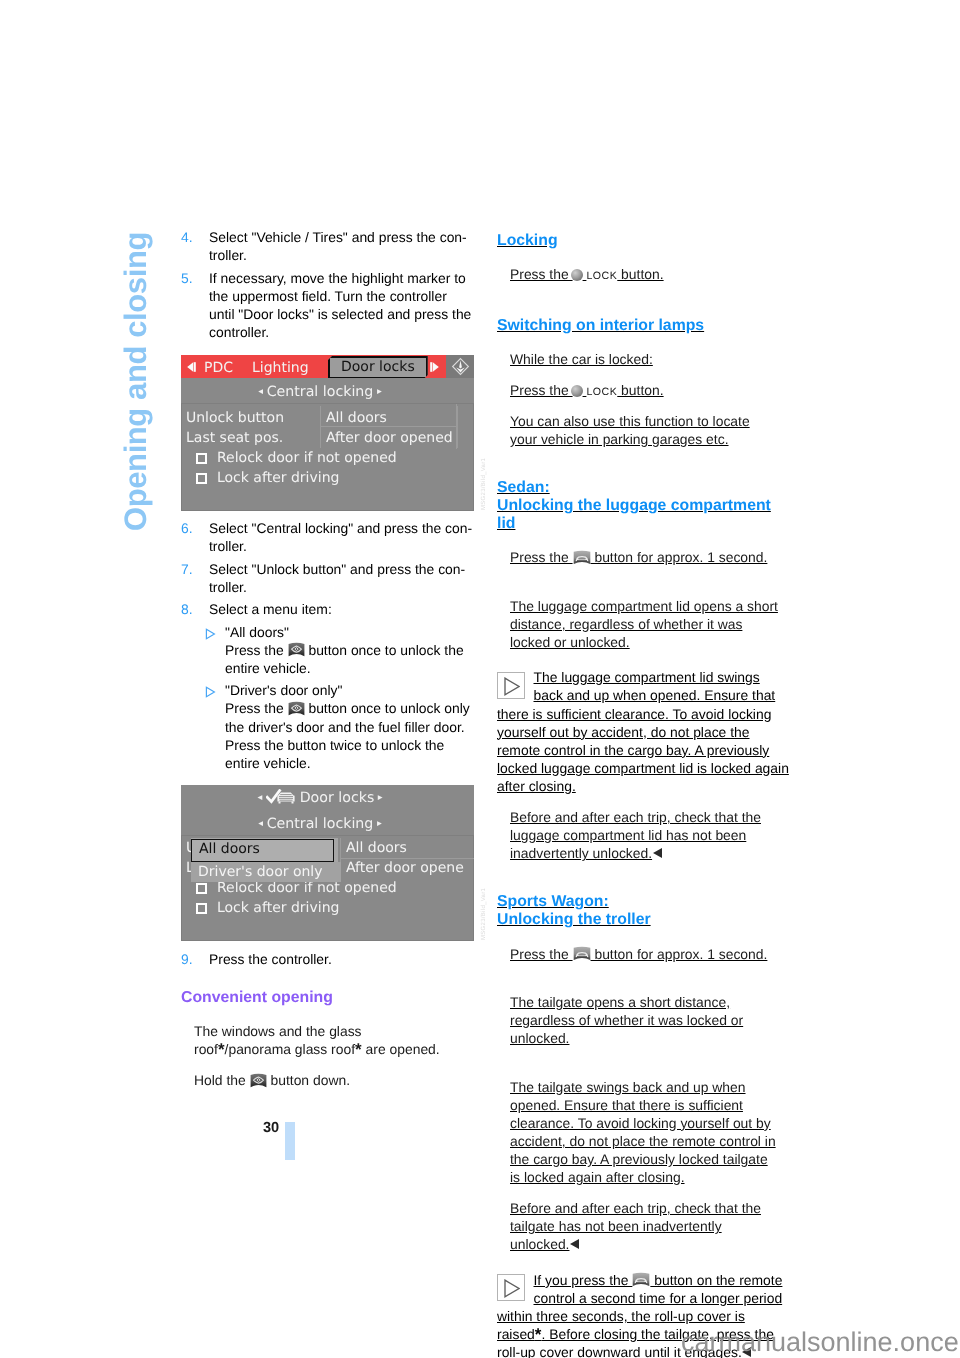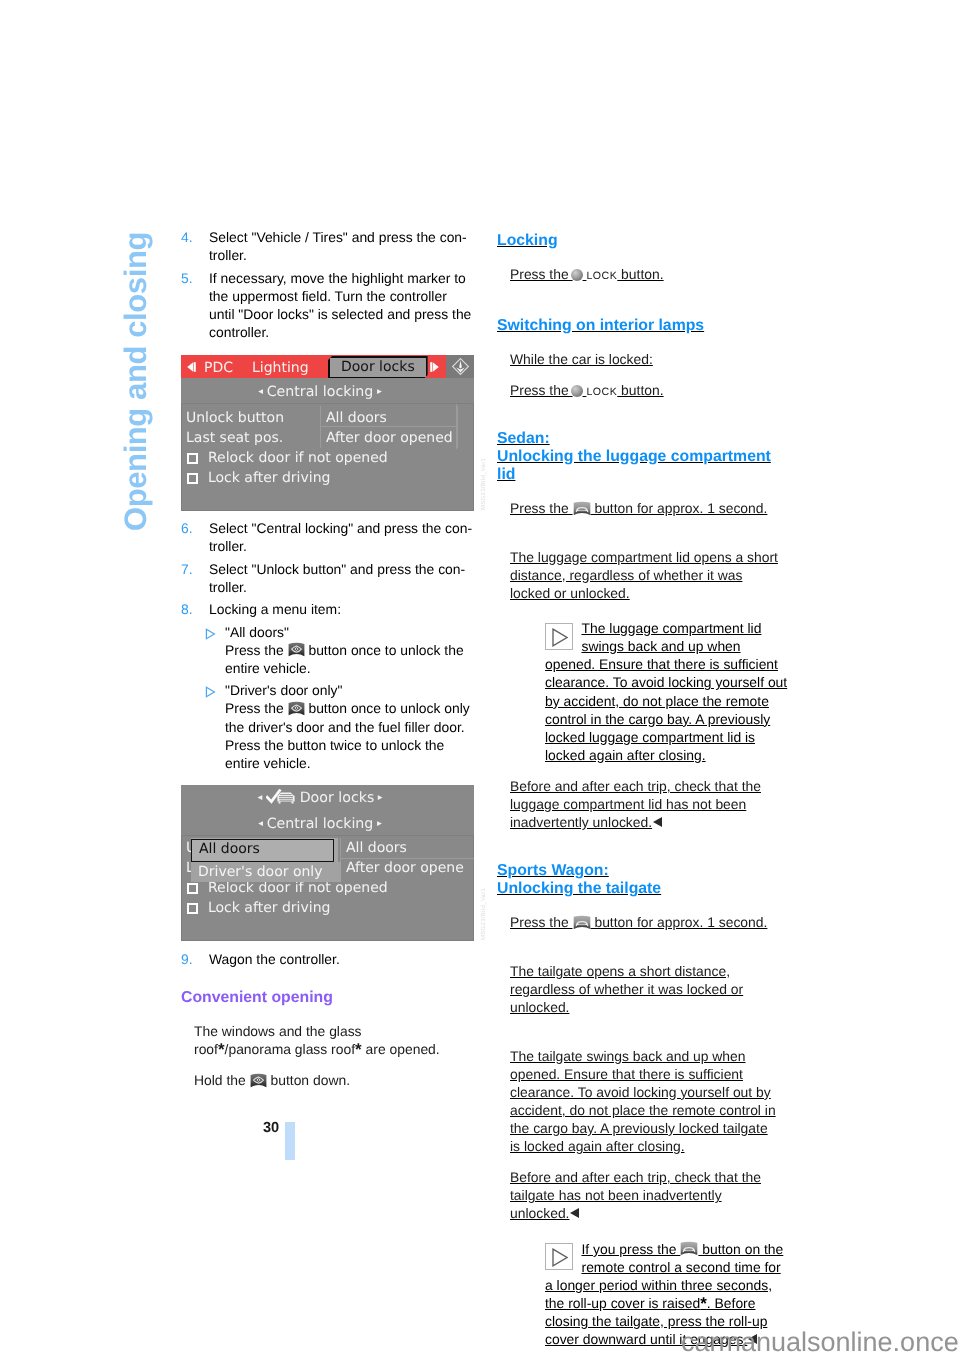--- a/index.html
+++ b/index.html
@@ -31,21 +31,21 @@
   .sp-h{height:17px;}
   .sp-h2{height:14.5px;}
   .sp-ah{height:2.5px;}
 
   .num-item{position:relative;padding-left:28px;font-size:13.9px;line-height:18.1px;}
   .num-item .n{position:absolute;left:0;top:0;color:#2e9cf5;}
 
   .tri-item{position:relative;padding-left:20px;font-size:13.9px;line-height:18.1px;margin-left:24px;}
   .tri-item .tri{position:absolute;left:0px;top:3px;width:11px;height:12px;}
 
-  .note{position:relative;font-size:13.9px;line-height:18.1px;margin-left:48px;}
+  .note{position:relative;font-size:13.9px;line-height:18.1px;}
   .note .nb{float:left;width:27.5px;height:27px;border:1px solid #b3b3b3;margin:3.5px 9px 0 0;
       box-sizing:border-box;position:relative;}
   .note .nb svg{position:absolute;left:6px;top:4px;}
 
   .figure{position:relative;}
   .shot{position:relative;background:#8b8b8b;overflow:hidden;}
 
   .endmark{display:inline-block;width:0;height:0;vertical-align:0px;margin-left:0.5px;
       border-right:9.5px solid #2a2a2a;border-top:5.2px solid transparent;border-bottom:5.2px solid transparent;}
 
@@ -81,21 +81,21 @@
 
   .s1-row{position:absolute;left:0;width:293px;height:20px;line-height:20px;color:#f3f3f3;font-size:14px;}
   .s1-row.r0{top:53px;}
   .s1-row.r1{top:73px;}
   .s1-row .lbl{position:absolute;left:5px;}
   .s1-row .val{position:absolute;left:145px;}
   .s1-vfield{position:absolute;left:139px;top:51px;width:138px;height:42px;
       border-left:1px solid #9b9b9b;border-right:1px solid #9b9b9b;box-sizing:border-box;}
   .s1-vfield:after{content:"";position:absolute;left:0;top:20px;width:100%;height:1px;background:#9b9b9b;}
   .s1-edge{position:absolute;top:49px;left:275px;width:1px;height:45px;background:#9b9b9b;}
-  .s1-check{position:absolute;left:0;width:293px;height:20px;line-height:20px;color:#f3f3f3;font-size:14px;padding-left:27px;box-sizing:border-box;}
+  .s1-check{position:absolute;left:9px;width:293px;height:20px;line-height:20px;color:#f3f3f3;font-size:14px;padding-left:27px;box-sizing:border-box;}
   .s1-check.c0{top:93px;}
   .s1-check.c1{top:113px;}
   .s1-check .cb{position:absolute;left:6px;top:5px;width:11px;height:11px;
       border:2px solid #fff;box-sizing:border-box;}
 
   .s2-title{position:absolute;left:0;top:0;width:278px;height:25px;line-height:26px;
       text-align:center;color:#f2f2f2;font-size:14.2px;background:#898989;padding-right:15px;}
   .shot2 .s1-sub{top:25px;height:25px;background:#898989;}
   .shot2 .s1-sep{top:50px;}
   .shot2 .s1-vfield{top:53px;left:159px;width:138px;}
@@ -204,21 +204,21 @@
       <span>Select "Central locking" and press the con­troller.</span>
     </div>
     <div class="sp-s"></div>
     <div class="num-item">
       <span class="n">7.</span>
       <span>Select "Unlock button" and press the con­troller.</span>
     </div>
     <div class="sp-s"></div>
     <div class="num-item">
       <span class="n">8.</span>
-      <span>Locking a menu item:</span>
+      <span>Select a menu item:</span>
     </div>
     <div class="sp-s"></div>
     <div class="tri-item">
       <span class="tri"><svg width="11" height="12" viewBox="0 0 11 12">
             <path d="M1.4 1.3 L9.4 6 L1.4 10.7 Z" fill="none" stroke="#49a6f5" stroke-width="1.2"></path>
           </svg></span>
       <span>"All doors"</span><br>
       <span>Press the <span class="btn-ico ico-unlock"><svg width="17" height="15" viewBox="0 0 17 15">
               <defs>
                 <linearGradient id="gu" x1="0" y1="0" x2="0" y2="1">
@@ -291,21 +291,21 @@
           <div class="popup-item opt">Driver's door only</div>
           <div class="popup-item sel">All doors</div>
         </div>
       </div>
       <div class="figcode fc2">MSG23/Bild_Var1</div>
     </div>
     <div class="spa"></div>
 
     <div class="num-item">
       <span class="n">9.</span>
-      <span>Wagon the controller.</span>
+      <span>Press the controller.</span>
     </div>
 
     <div class="sp-h"></div>
     <h2 class="hgroup light">Convenient opening</h2>
     <div class="sp-ah"></div>
     <p>The windows and the glass roof<b>*</b>/panorama glass roof<b>*</b> are opened.</p>
     <p>Hold the <span class="btn-ico ico-unlock"><svg width="17" height="15" viewBox="0 0 17 15">
             <defs>
               <linearGradient id="gu" x1="0" y1="0" x2="0" y2="1">
                 <stop offset="0" stop-color="#757575"></stop>
@@ -322,20 +322,21 @@
   <div class="col col-right">
     <h2 class="hgroup">Locking</h2>
     <div class="sp-ah"></div>
     <p>Press the <span class="btn-ico ico-lock"></span> <span class="lockword">LOCK</span> button.</p>
 
     <div class="sp-h"></div>
     <h2 class="hgroup">Switching on interior lamps</h2>
     <div class="sp-ah"></div>
     <p>While the car is locked:</p>
     <p>Press the <span class="btn-ico ico-lock"></span> <span class="lockword">LOCK</span> button.</p>
+    <p>You can also use this function to locate your vehicle in parking garages etc.</p>
 
     <div class="sp-h2"></div>
     <div class="hgroup">
       <h2>Sedan:</h2>
       <h2>Unlocking the luggage compartment lid</h2>
     </div>
     <div class="sp-ah"></div>
     <p>Press the <span class="btn-ico ico-trunk"><svg width="18" height="15" viewBox="0 0 18 15">
             <defs>
               <linearGradient id="gt" x1="0" y1="0" x2="0" y2="1">
@@ -358,21 +359,21 @@
             <path d="M1 1.2 L15 9.5 L1 17.8 Z" fill="none" stroke="#5f5f5f" stroke-width="1.35"></path>
           </svg>
         </span>
       <span>The luggage compartment lid swings back and up when opened. Ensure that there is sufficient clearance. To avoid locking yourself out by accident, do not place the remote control in the cargo bay. A previously locked luggage compartment lid is locked again after closing.</span>
     </div>
     <p>Before and after each trip, check that the lug­gage compartment lid has not been inadvert­ently unlocked.<span class="endmark"></span></p>
 
     <div class="sp-h2"></div>
     <div class="hgroup">
       <h2>Sports Wagon:</h2>
-      <h2>Unlocking the tailgate</h2>
+      <h2>Unlocking the troller</h2>
     </div>
     <div class="sp-ah"></div>
     <p>Press the <span class="btn-ico ico-trunk"><svg width="18" height="15" viewBox="0 0 18 15">
             <defs>
               <linearGradient id="gt" x1="0" y1="0" x2="0" y2="1">
                 <stop offset="0" stop-color="#b0b0b0"></stop>
                 <stop offset="0.55" stop-color="#8d8d8d"></stop>
                 <stop offset="1" stop-color="#3a3a3a"></stop>
               </linearGradient>
             </defs>

